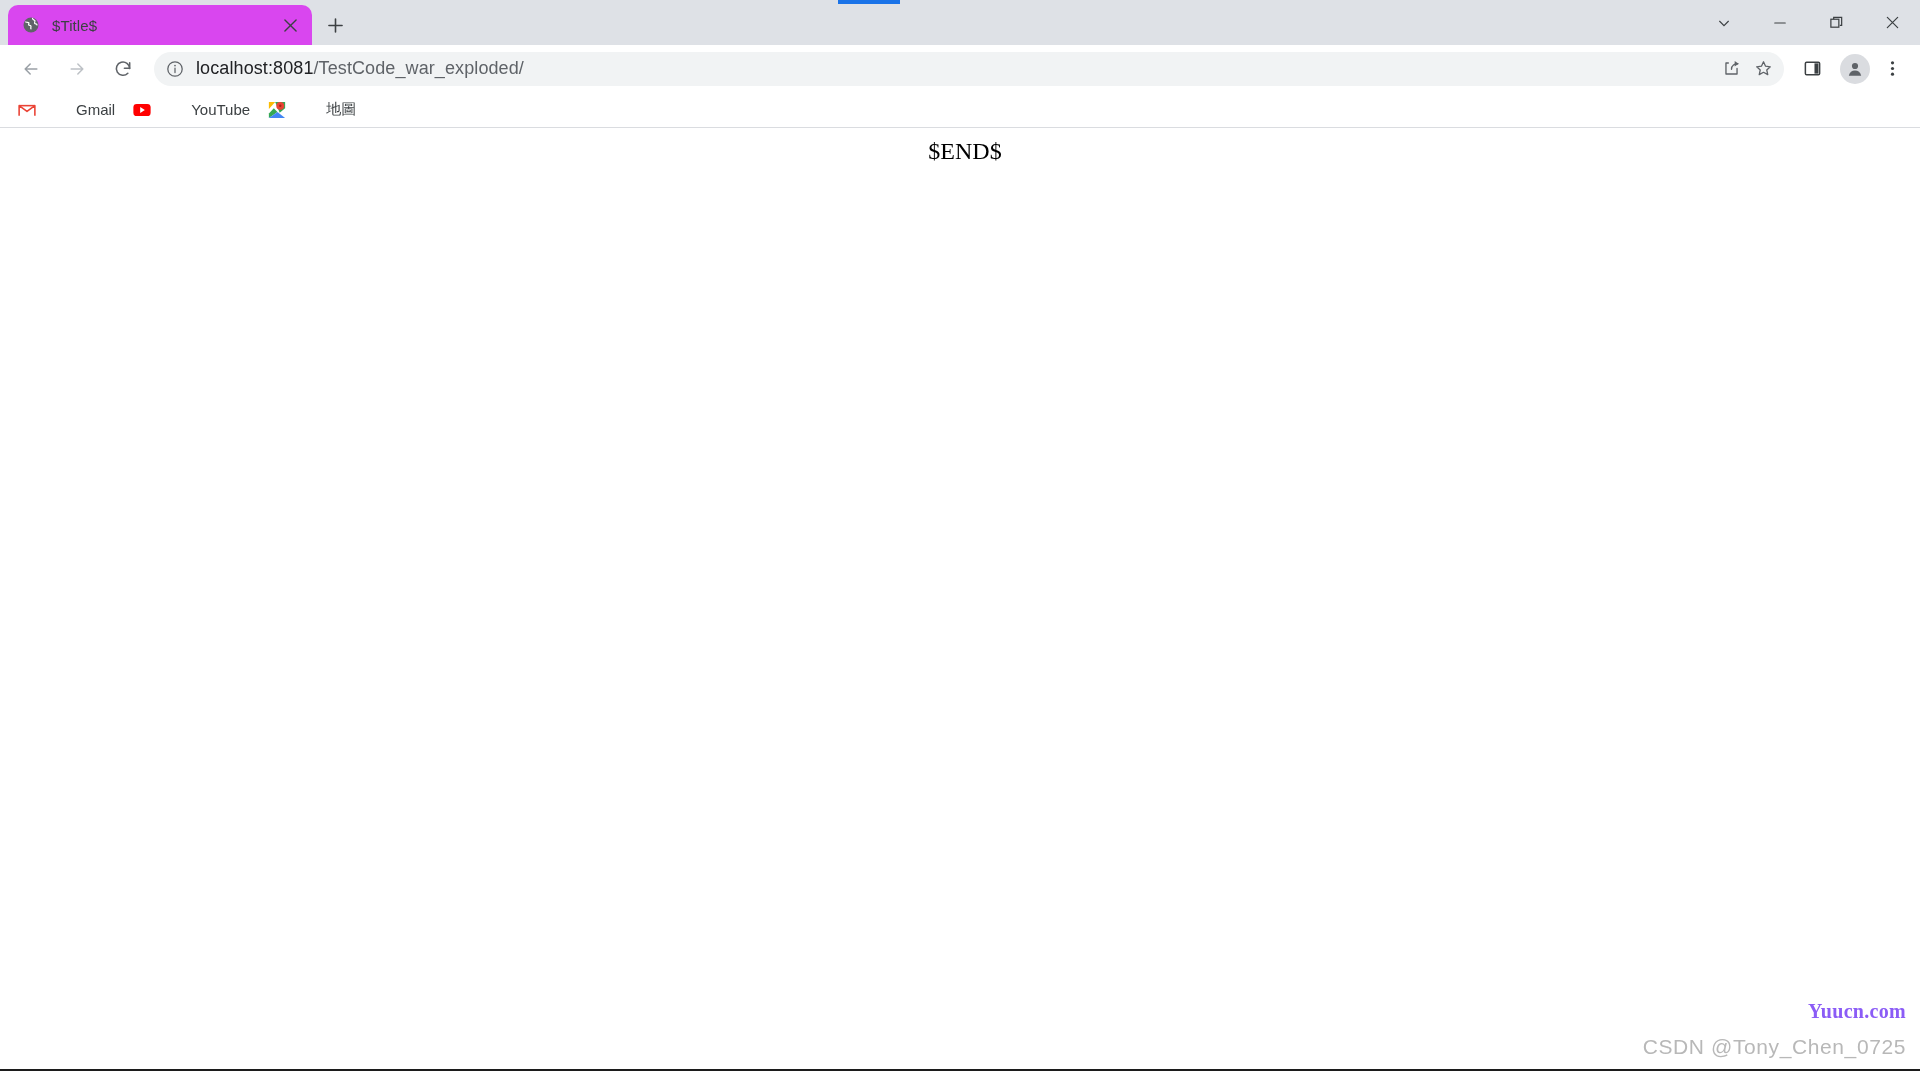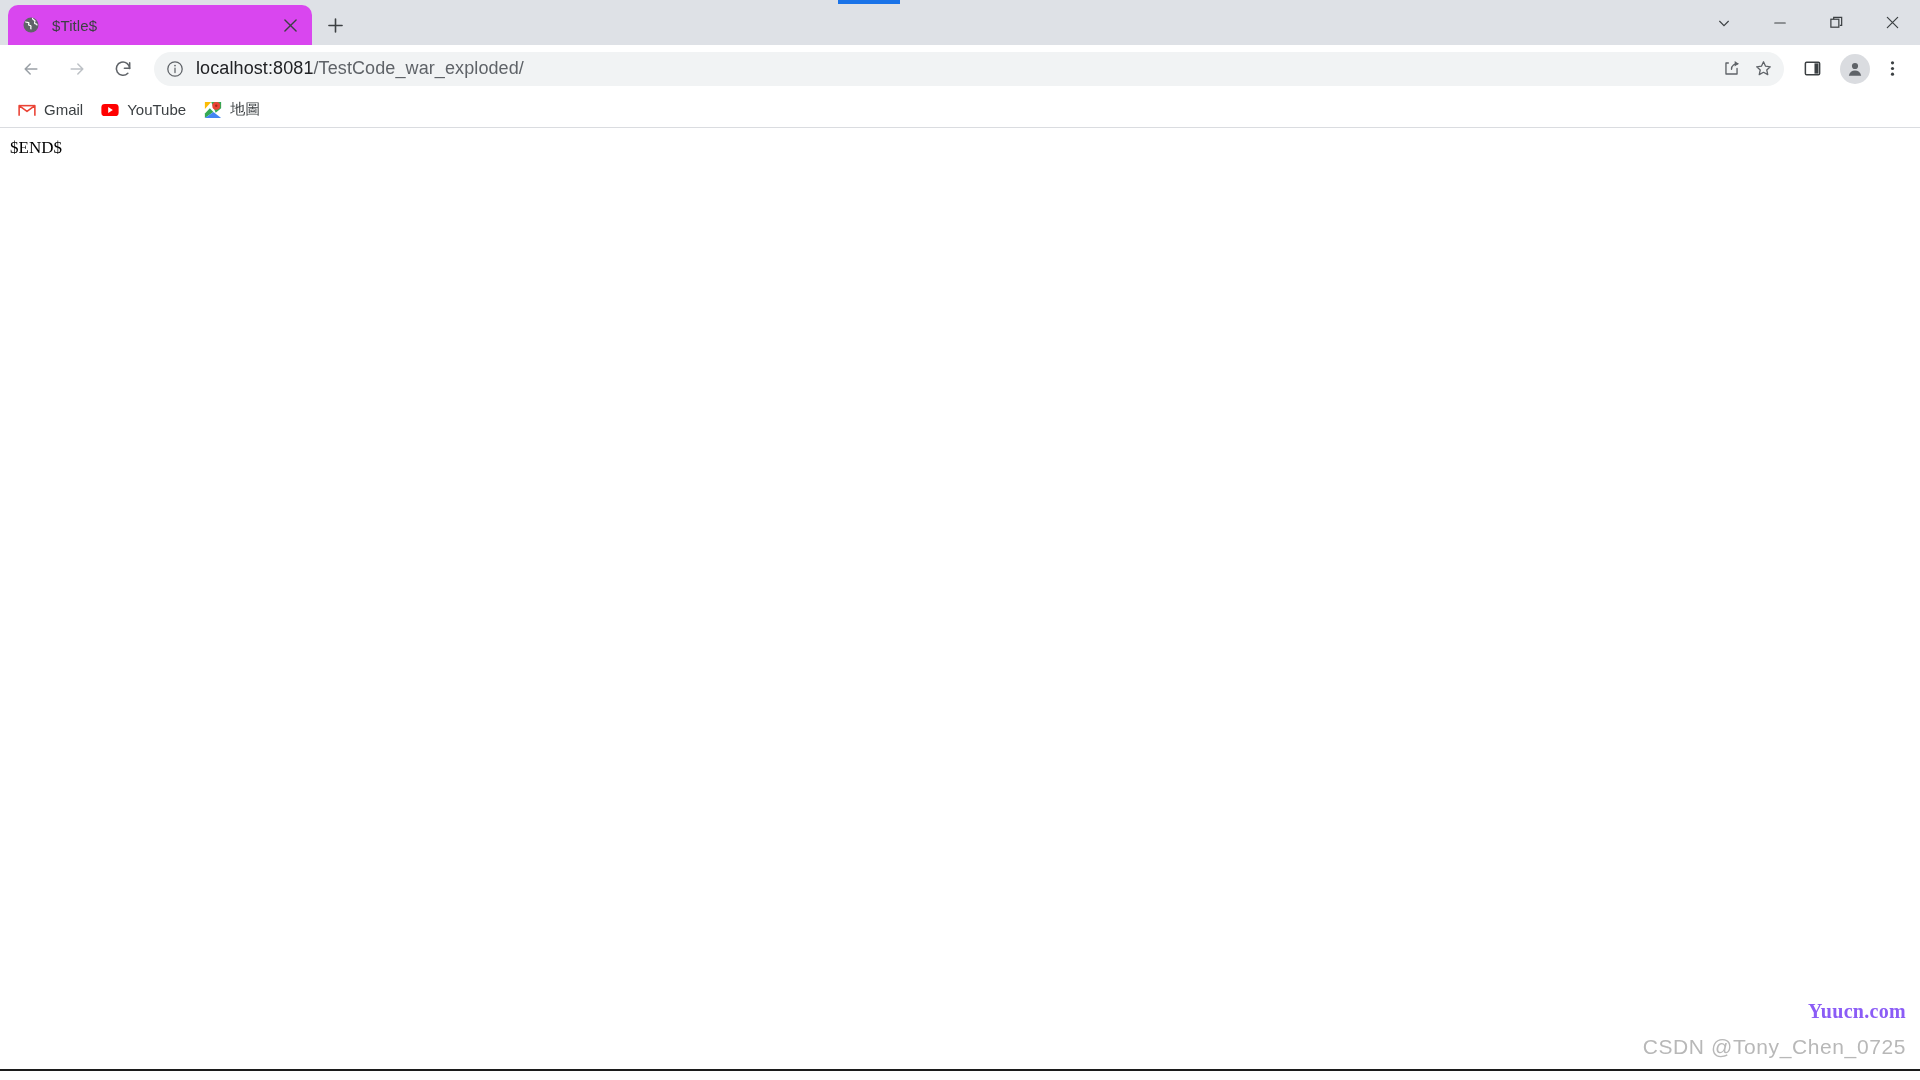--- a/index.html
+++ b/index.html
@@ -210,20 +210,21 @@
     box-sizing: border-box;
     border-bottom: 1px solid #dadce0;
   }
   .bm {
     display: flex;
     align-items: center;
     height: 28px;
     padding: 0 8px;
     border-radius: 4px;
     margin-right: 2px;
+    gap: 32px;
   }
   .bm-ico {
     width: 18px;
     height: 18px;
     flex: 0 0 18px;
     margin-right: 8px;
     display: flex;
     align-items: center;
     justify-content: center;
   }
@@ -236,23 +237,24 @@
   
   .viewport {
     position: relative;
     height: calc(1080px - 45px - 47px - 37px);
     background: #ffffff;
     overflow: hidden;
   }
 
   .page-text {
     font-family: "Liberation Serif", "DejaVu Serif", serif;
-    font-size: 17px;
+    font-size: 24px;
     color: #000000;
     padding: 10px 0 0 10px;
+    text-align: center;
   }
 
   
   .wm-yuucn {
     position: absolute;
     right: 14px;
     bottom: 56px;
     color: #8b5cf6;
     font-family: "Liberation Serif", "DejaVu Serif", serif;
     font-weight: bold;

